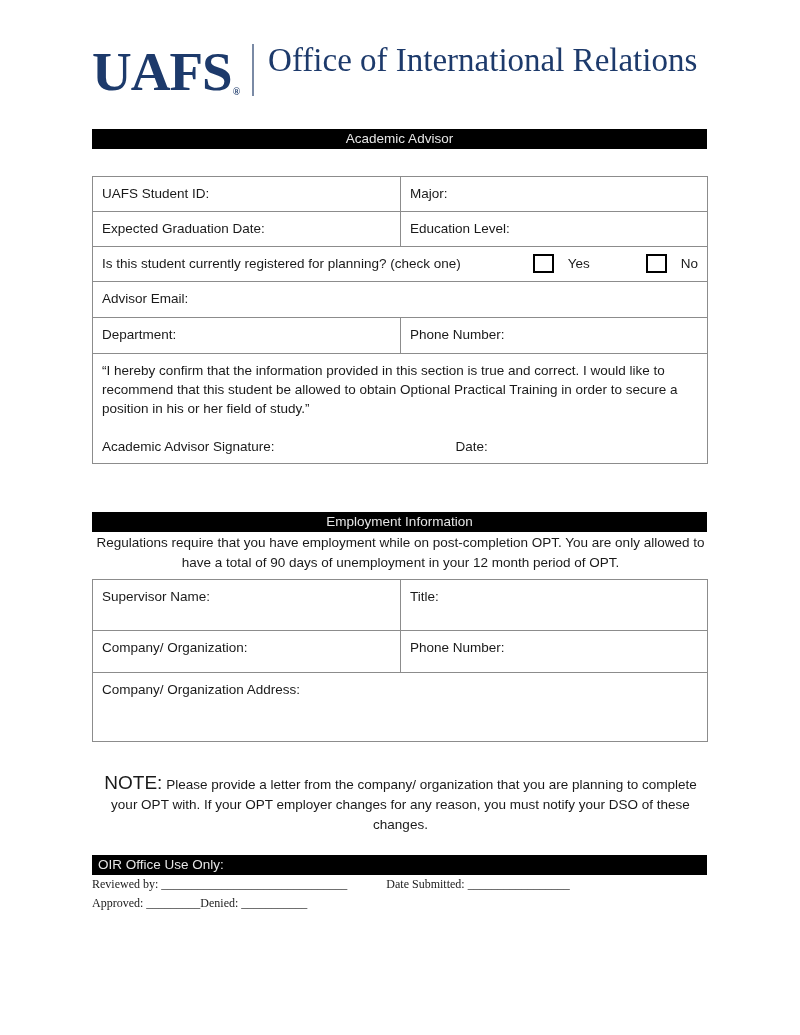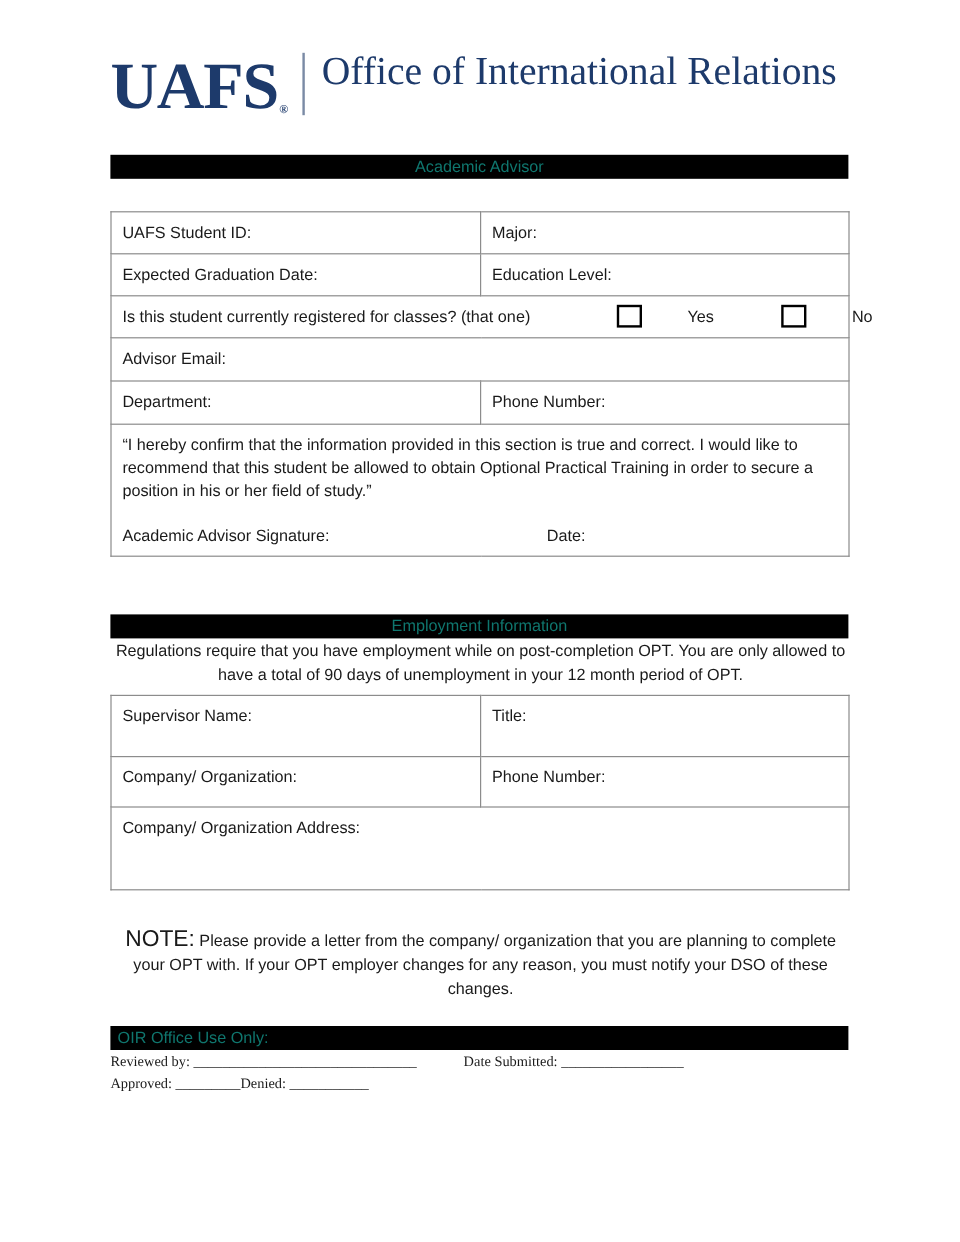--- a/index.html
+++ b/index.html
@@ -68,21 +68,21 @@
     font-weight: 400;
     white-space: nowrap;
   }
 
   
   .bar {
     position: absolute;
     left: 92px;
     width: 615px;
     background: #000000;
-    color: #0f766e;
+    color: #e5e5e5;
     font-size: 13.5px;
     line-height: 20px;
     height: 20px;
     box-sizing: border-box;
   }
   .bar.center { text-align: center; }
   .bar.left { text-align: left; padding-left: 6px; }
 
   
   .form-table {
@@ -107,21 +107,20 @@
   .checkrow-inner {
     display: flex;
     align-items: center;
     width: 100%;
   }
   .checkrow-q { flex: none; }
   .check-group {
     display: flex;
     align-items: center;
     margin-left: 72px;
-    gap: 24px;
   }
   .check-group.second { margin-left: 56px; }
   .checkbox {
     width: 21px;
     height: 19px;
     border: 2px solid #000000;
     background: #ffffff;
     box-sizing: border-box;
     flex: none;
   }
@@ -200,21 +199,21 @@
         <td style="height:35px">
           <span class="cell-label">Expected Graduation Date:</span>
         </td>
         <td style="height:35px">
           <span class="cell-label">Education Level:</span>
         </td>
       </tr>
       <tr>
         <td colspan="2" style="height:35px">
           <div class="checkrow-inner">
-            <span class="checkrow-q">Is this student currently registered for classes? (that one)</span>
+            <span class="checkrow-q">Is this student currently registered for planning? (check one)</span>
             <span class="check-group">
               <span class="checkbox"></span>
               <span class="check-label">Yes</span>
             </span>
             <span class="check-group second">
               <span class="checkbox"></span>
               <span class="check-label">No</span>
             </span>
           </div>
         </td>

